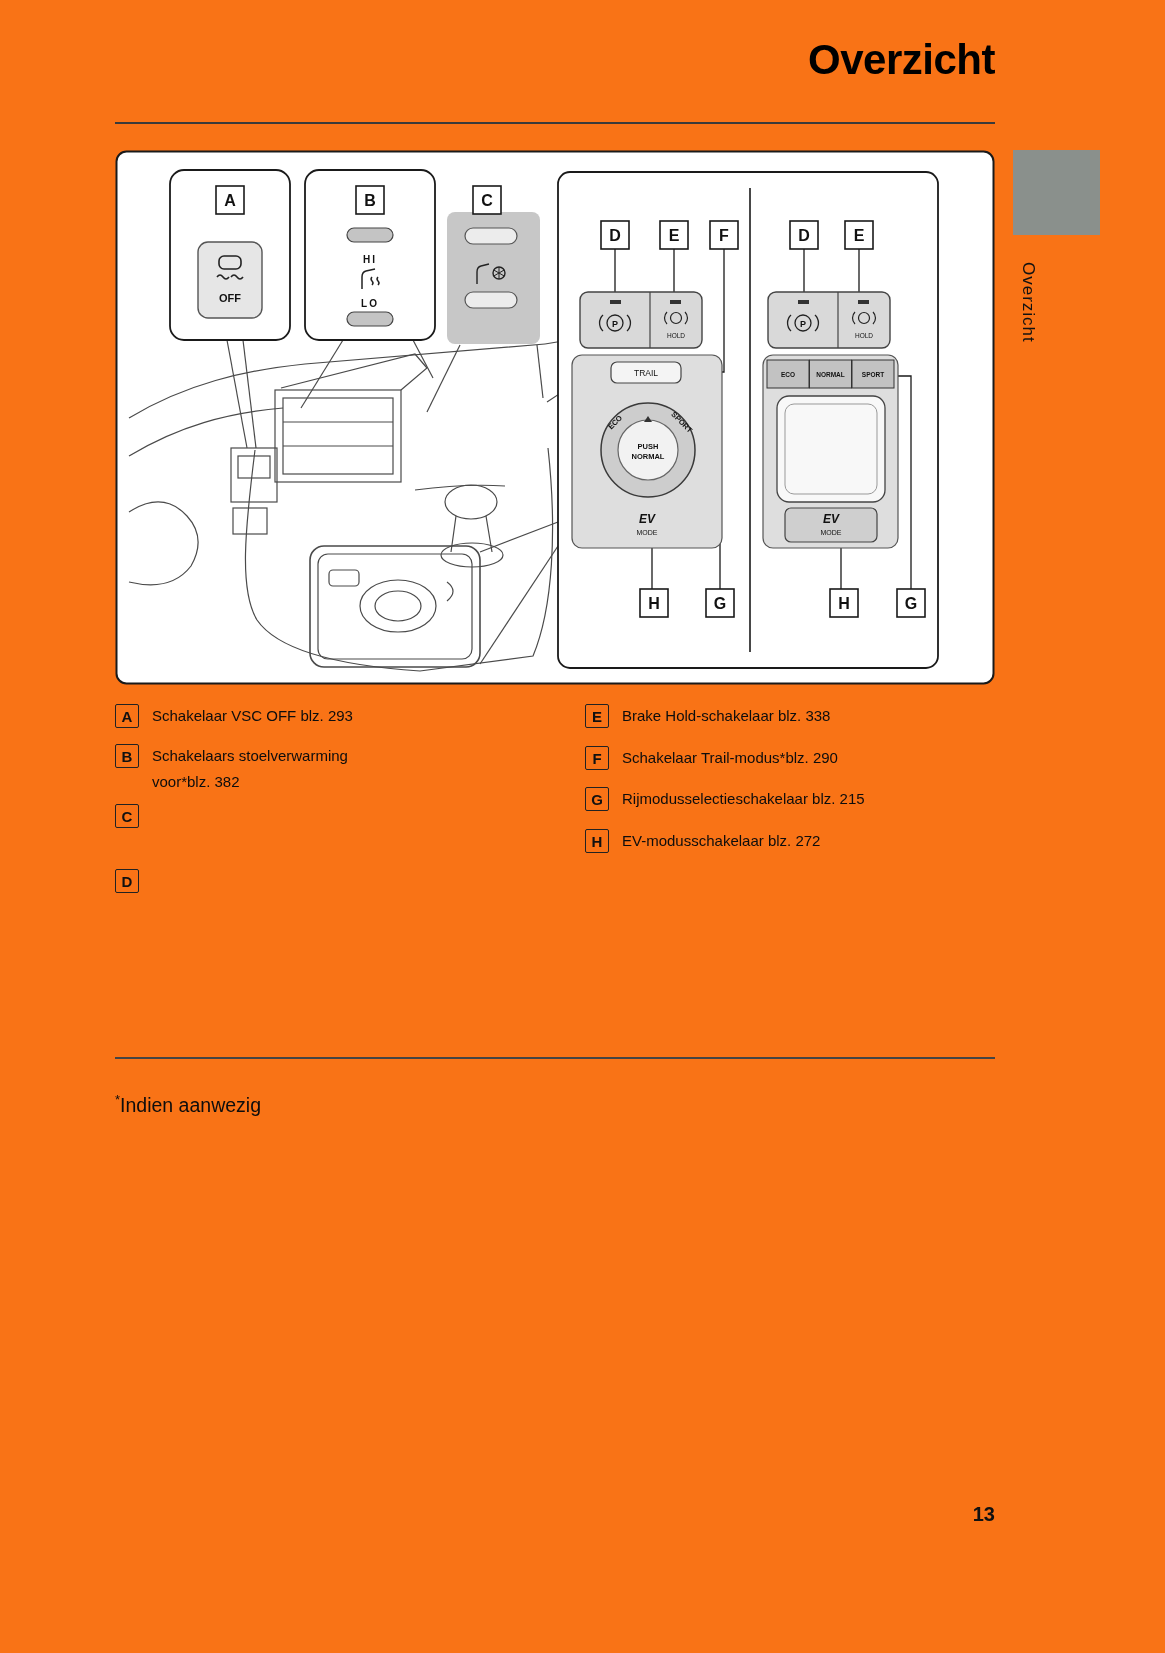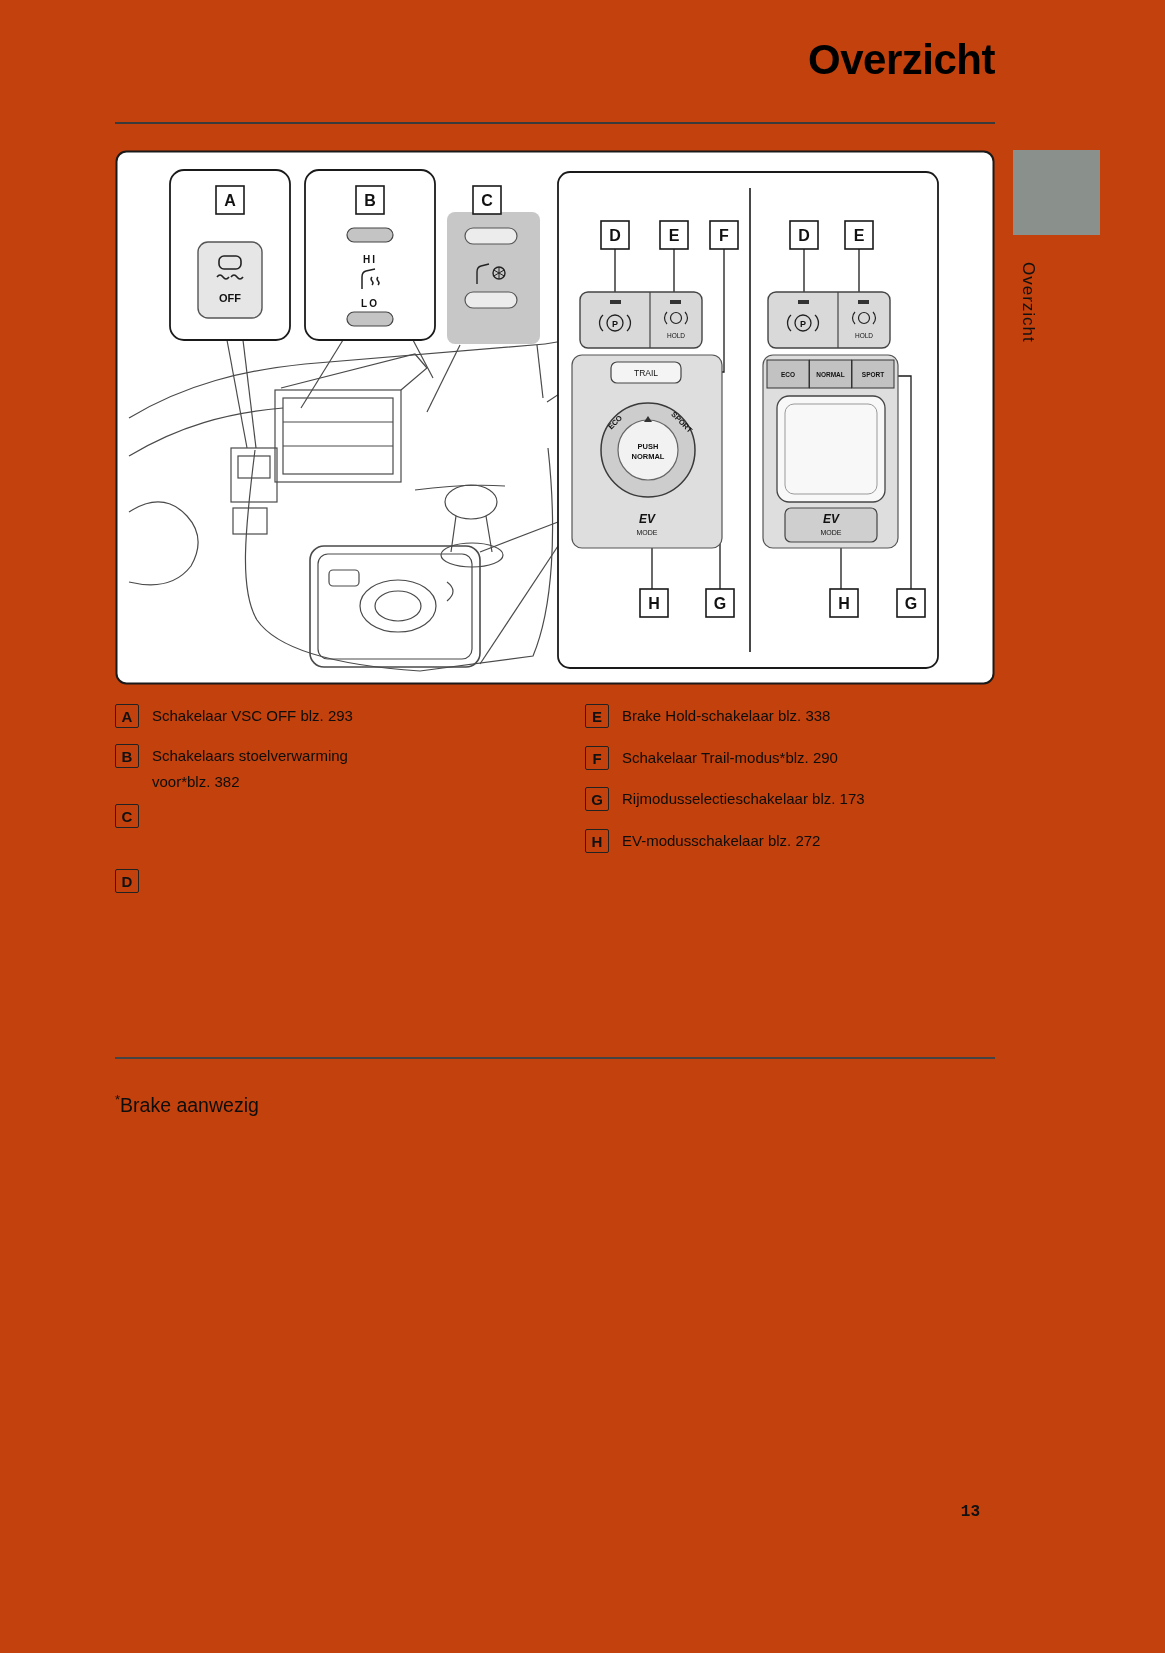--- a/index.html
+++ b/index.html
@@ -1,20 +1,20 @@
 <!DOCTYPE html>
 <html style="--tab_gray: #8a908c; --panel_gray: #dedede;"><head>
 <meta charset="utf-8">
 <style>
   html, body { margin: 0; padding: 0; background: #e8e8e8; }
   .page {
     position: relative;
     width: 1165px;
     height: 1653px;
-    background: #c2410c;
+    background: #f97316;
     font-family: "Liberation Sans", sans-serif;
     color: #111;
     overflow: hidden;
   }
   .page-title {
     position: absolute;
     top: 36px;
     right: 170px;
     margin: 0;
     font-size: 42px;
@@ -91,25 +91,24 @@
   .footnote {
     position: absolute;
     left: 115px;
     top: 1092px;
     font-size: 19.5px;
     color: #0d0d0d;
   }
   .footnote sup { font-size: 13px; }
   .page-number {
     position: absolute;
-    right: 185px;
+    right: 170px;
     top: 1503px;
-    font-size: 16px;
+    font-size: 20px;
     font-weight: bold;
-    font-family: Liberation Mono, monospace;
   }
   svg text {
     font-family: "Liberation Sans", sans-serif;
     fill: #111;
   }
   .lbl { font-size: 16px; font-weight: bold; text-anchor: middle; }
   .sw-txt { text-anchor: middle; }
   .ev { font-style: italic; font-weight: bold; }
 </style>
 </head>
@@ -344,26 +343,26 @@
   <div class="legend-item" style="left:585px; top:703px; width:410px;">
     <span class="key-box">E</span>
     <div class="legend-text">Brake Hold-schakelaar blz. 338</div>
   </div>
   <div class="legend-item" style="left:585px; top:745px; width:410px;">
     <span class="key-box">F</span>
     <div class="legend-text">Schakelaar Trail-modus*blz. 290</div>
   </div>
   <div class="legend-item" style="left:585px; top:786px; width:410px;">
     <span class="key-box">G</span>
-    <div class="legend-text">Rijmodusselectieschakelaar blz. 173</div>
+    <div class="legend-text">Rijmodusselectieschakelaar blz. 215</div>
   </div>
   <div class="legend-item" style="left:585px; top:828px; width:410px;">
     <span class="key-box">H</span>
     <div class="legend-text">EV-modusschakelaar blz. 272</div>
   </div>
 
   <div class="bottom-rule"></div>
 
-  <div class="footnote"><sup>*</sup><span>Brake aanwezig</span></div>
+  <div class="footnote"><sup>*</sup><span>Indien aanwezig</span></div>
 
   <div class="page-number">13</div>
 
 </div>
 
 </body></html>

